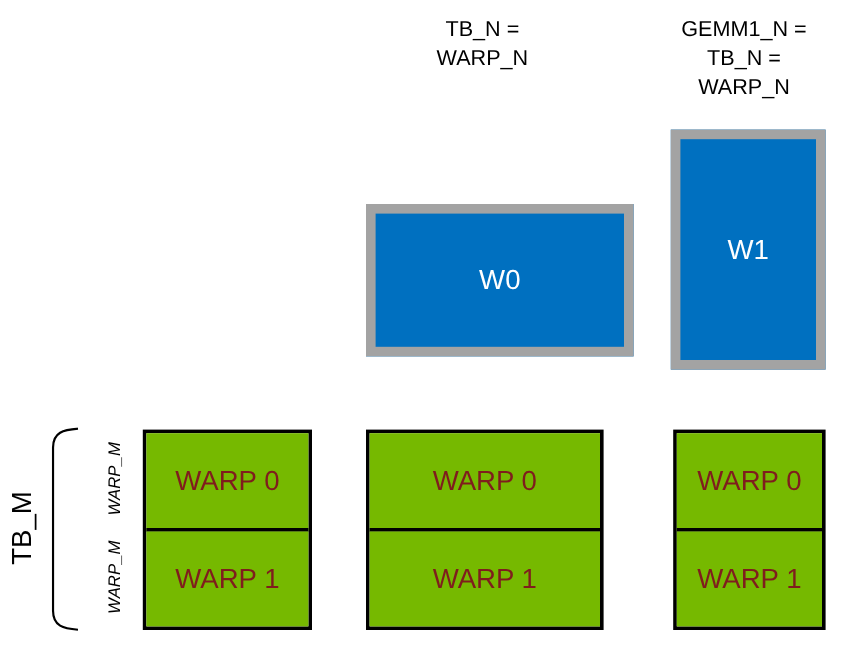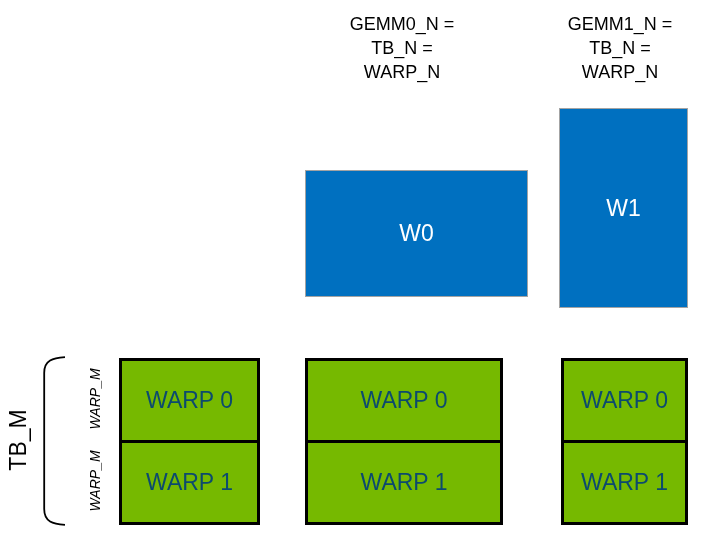--- a/index.html
+++ b/index.html
@@ -19,21 +19,21 @@
     font-size: 18px;
     line-height: 24px;
     color: #000000;
     white-space: nowrap;
   }
   .h-mid   { left: 292px; }
   .h-right { left: 510px; }
   .blue-box {
     position: absolute;
     box-sizing: border-box;
-    border: 1px solid #a3a3a3;
+    border: 8px solid #a3a3a3;
     display: flex;
     align-items: center;
     justify-content: center;
     color: #ffffff;
     font-size: 23px;
   }
   .w0 { left: 305px; top: 170px; width: 223px; height: 127px; }
   .w1 { left: 559px; top: 108px; width: 129px; height: 200px; }
   .green-block {
     position: absolute;
@@ -43,21 +43,21 @@
     flex-direction: column;
   }
   .gb-left  { left: 119px; top: 358px; width: 141px; height: 167px; }
   .gb-mid   { left: 305px; top: 358px; width: 198px; height: 167px; }
   .gb-right { left: 561px; top: 358px; width: 127px; height: 167px; }
   .gcell {
     flex: 1;
     display: flex;
     align-items: center;
     justify-content: center;
-    color: #0c4a6e;
+    color: #7f1d1d;
     font-size: 23px;
   }
   .gcell.top { border-bottom: 3px solid #000000; }
   .rot-label {
     position: absolute;
     transform: translate(-50%, -50%) rotate(-90deg);
     white-space: nowrap;
     color: #000000;
   }
   .tbm { left: 18px; top: 440px; font-size: 23px; }
@@ -65,21 +65,20 @@
   .wm-top    { left: 95px; top: 399px; }
   .wm-bottom { left: 95px; top: 481px; }
   .bracket { position: absolute; left: 41px; top: 356px; }
 </style>
 </head>
 <body>
 
 <div class="canvas">
 
   <div class="col-header h-mid">
-    <div>GEMM0_N =</div>
     <div>TB_N =</div>
     <div>WARP_N</div>
   </div>
   <div class="col-header h-right">
     <div>GEMM1_N =</div>
     <div>TB_N =</div>
     <div>WARP_N</div>
   </div>
 
   <div class="blue-box w0" style="background-color: rgb(0, 112, 192);">

